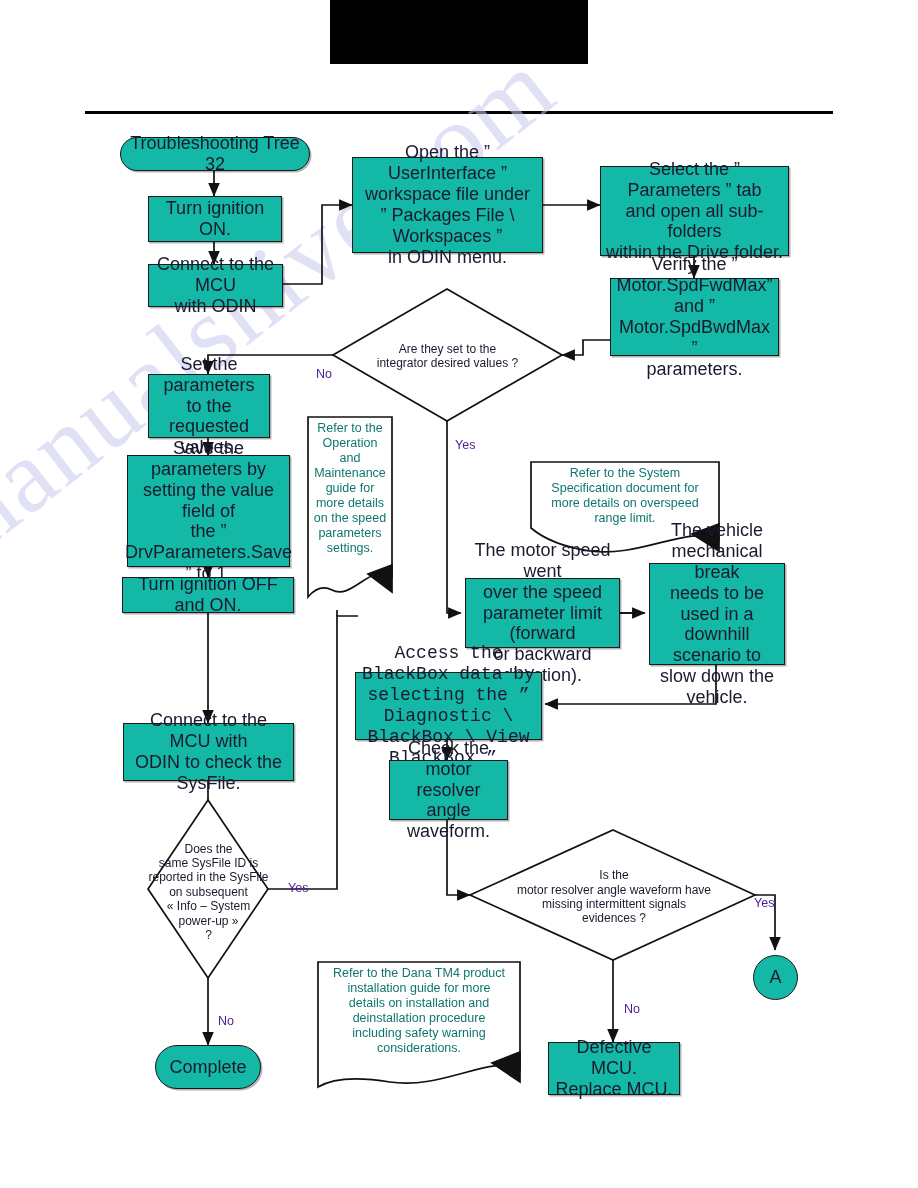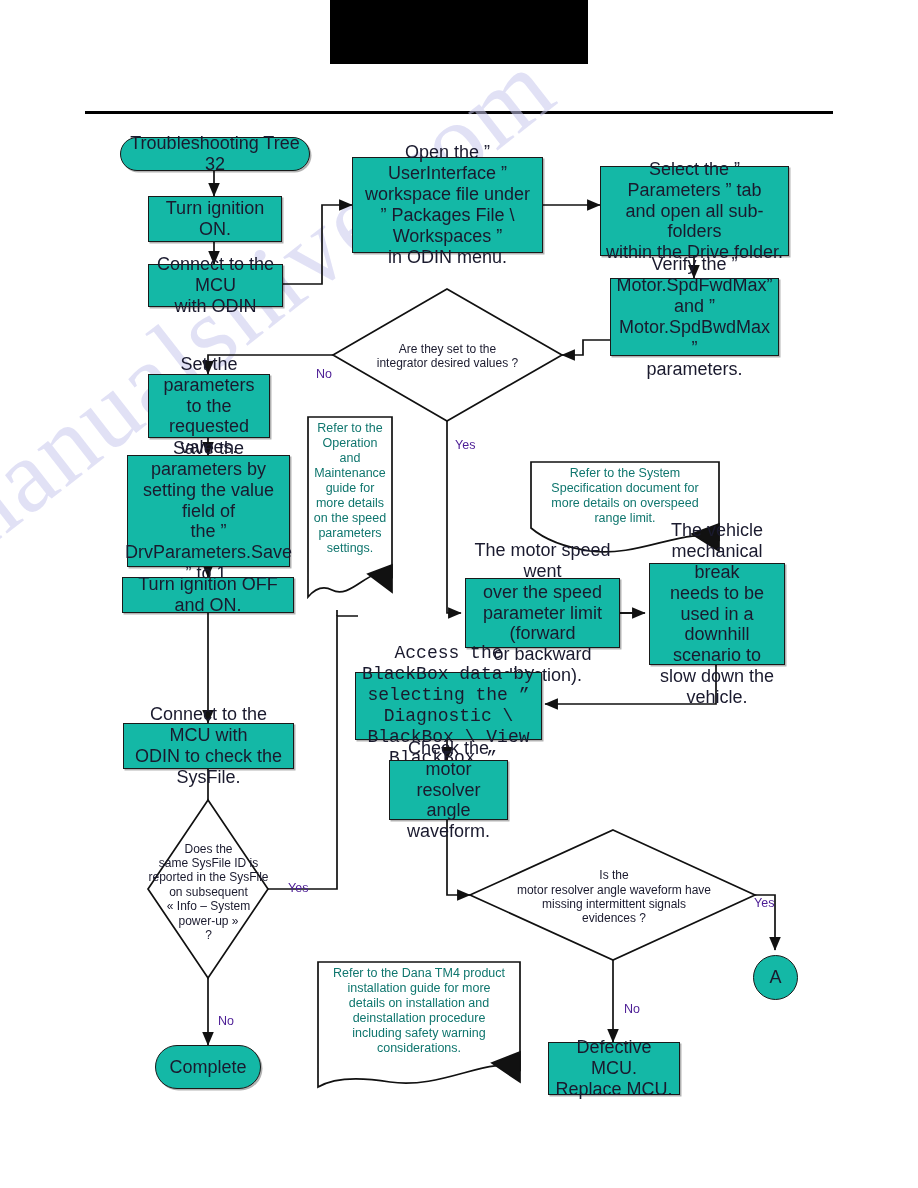--- a/index.html
+++ b/index.html
@@ -299,21 +299,21 @@
 selecting the ” Diagnostic \
 BlackBox \ View BlackBox ”.</span>
   </div>
 
   <div class="node proc" style="left:389px; top:760px; width:119px; height:60px;">
     <span>Check the motor
 resolver angle
 waveform.</span>
   </div>
 
-  <div class="node proc" style="left:123px; top:723px; width:171px; height:46px;">
+  <div class="node proc" style="left:123px; top:723px; width:171px; height:58px;">
     <span>Connect to the MCU with
 ODIN to check the SysFile.</span>
   </div>
 
   <div class="decision-text" style="left:136px; top:840px; width:145px; height:104px;">
     <span>Does the
 same SysFile ID is
 reported in the SysFile
 on subsequent
 « Info – System

